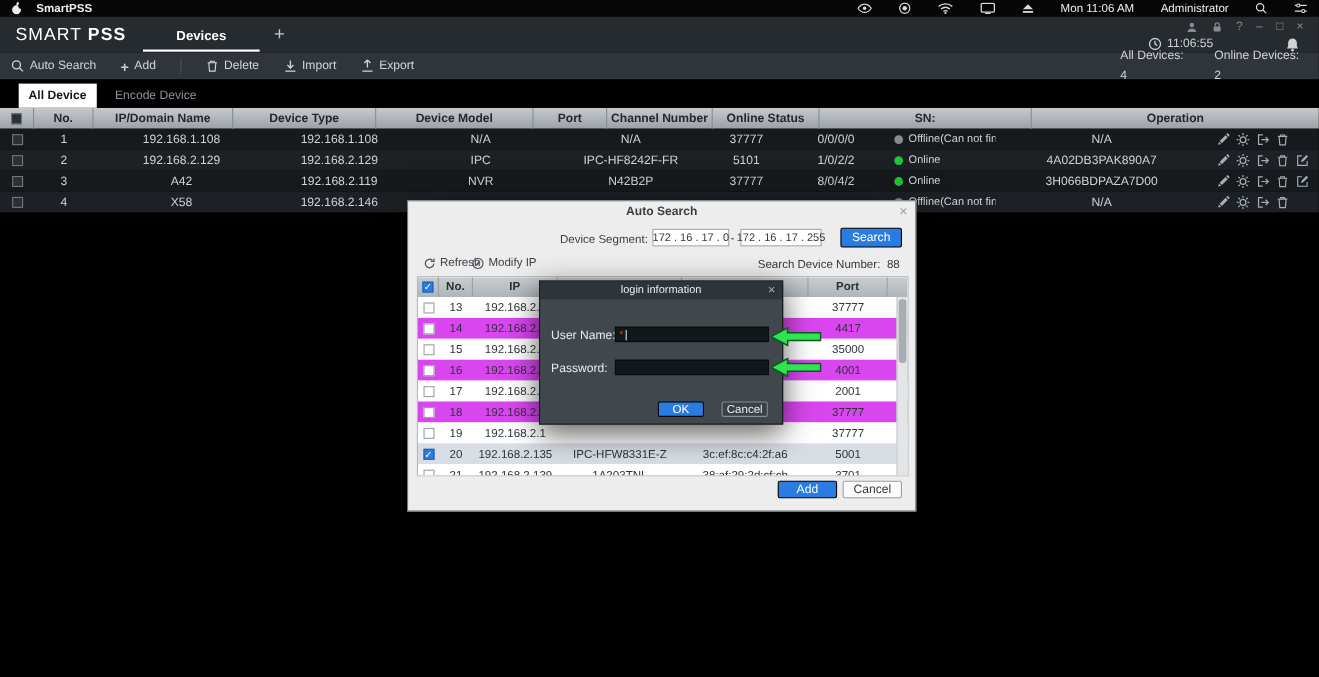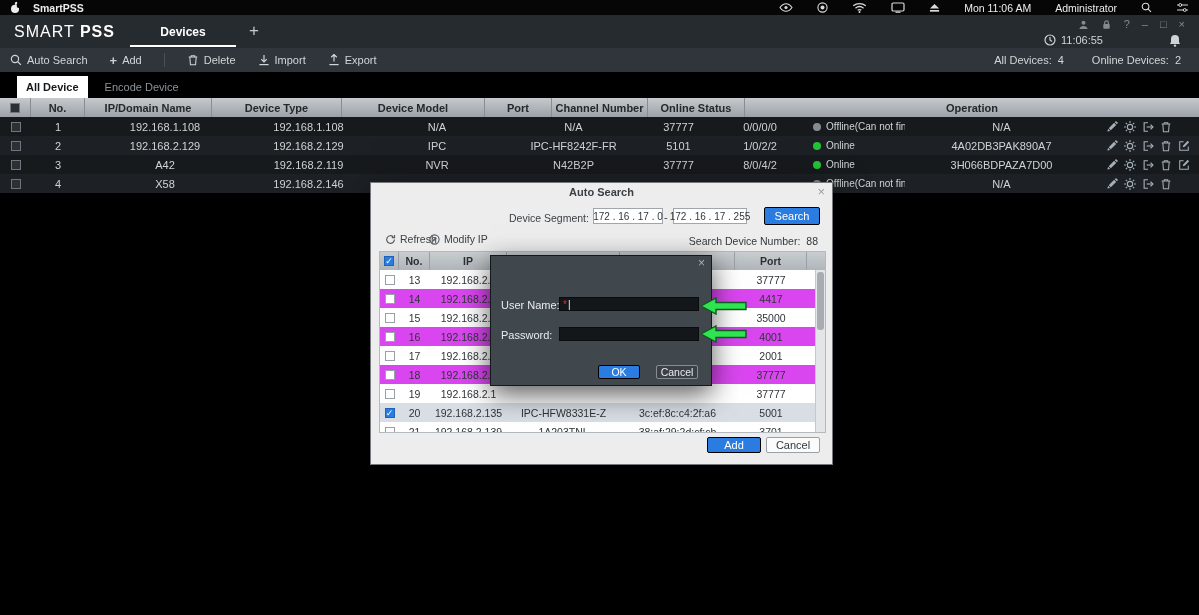--- a/index.html
+++ b/index.html
@@ -33,21 +33,21 @@
   .tb-clockrow { position:absolute; right:96px; top:19px; display:flex; align-items:center; gap:5px;
     color:#cfd3d6; font-size:11px; }
   .tb-bell { position:absolute; right:18px; top:19px; }
 
   
   .toolbar { position:absolute; left:0; top:48px; width:100%; height:24px; background:#2f353a;
     display:flex; align-items:center; color:#d2d6d9; font-size:11px; padding:0 10px; z-index:4; }
   .tbar-item { display:flex; align-items:center; gap:5px; margin-right:22px; }
   .tbar-sep { width:1px; height:14px; background:#4a5055; margin-right:22px; }
   .tbar-right { margin-left:auto; display:flex; align-items:center; gap:28px; margin-right:8px; }
-  .count-group { display:flex; gap:6px; }
+  .count-group { display:flex; gap:6px;flex-direction:column; }
   .plus-glyph { font-size:13px; font-weight:bold; color:#c9ced2; }
 
   
   .subtabs { position:absolute; left:0; top:75px; width:100%; height:23px; background:#000;
     display:flex; align-items:flex-end; z-index:4; }
   .stab { height:22px; display:flex; align-items:center; padding:0 9px; font-size:11px; }
   .stab.active { background:#fff; color:#15181b; font-weight:bold; margin-left:17px; }
   .stab.idle { color:#8d9398; margin-left:8px; }
 
   
@@ -306,20 +306,21 @@
       <div class="mhc mt-cb">
         <span class="chk"></span>
       </div>
       <div class="mhc mt-no">No.</div>
       <div class="mhc mt-ip">IP/Domain Name</div>
       <div class="mhc mt-type">Device Type</div>
       <div class="mhc mt-model">Device Model</div>
       <div class="mhc mt-port">Port</div>
       <div class="mhc mt-ch">Channel Number</div>
       <div class="mhc mt-st">Online Status</div>
+      <div class="mhc mt-sn">SN:</div>
       <div class="mhc mt-op">Operation</div>
     </div>
   <div class="mbody">
       <div class="mrow">
         <div class="mc mt-cb">
           <span class="chk"></span>
         </div>
         <div class="mc mt-no">1</div>
         <div class="mc mt-name">192.168.1.108</div>
         <div class="mc mt-ip">192.168.1.108</div>
@@ -654,20 +655,21 @@
     <div class="sscroll">
       <div class="sthumb"></div>
     </div>
   </div>
 
   <div class="btn-blue ds-add">Add</div>
   <div class="btn-light ds-cancel">Cancel</div>
 </div>
 
 <div class="dlg-login">
+  <div class="lg-title">login information</div>
   <div class="lg-close">×</div>
 
   <div class="lg-label" style="top:43px;">User Name:</div>
   <div class="lg-input" style="top:41px;">
     <span class="req">*</span>
     <span class="caret">|</span>
     <span></span>
   </div>
 
   <div class="lg-label" style="top:73px;">Password:</div>

